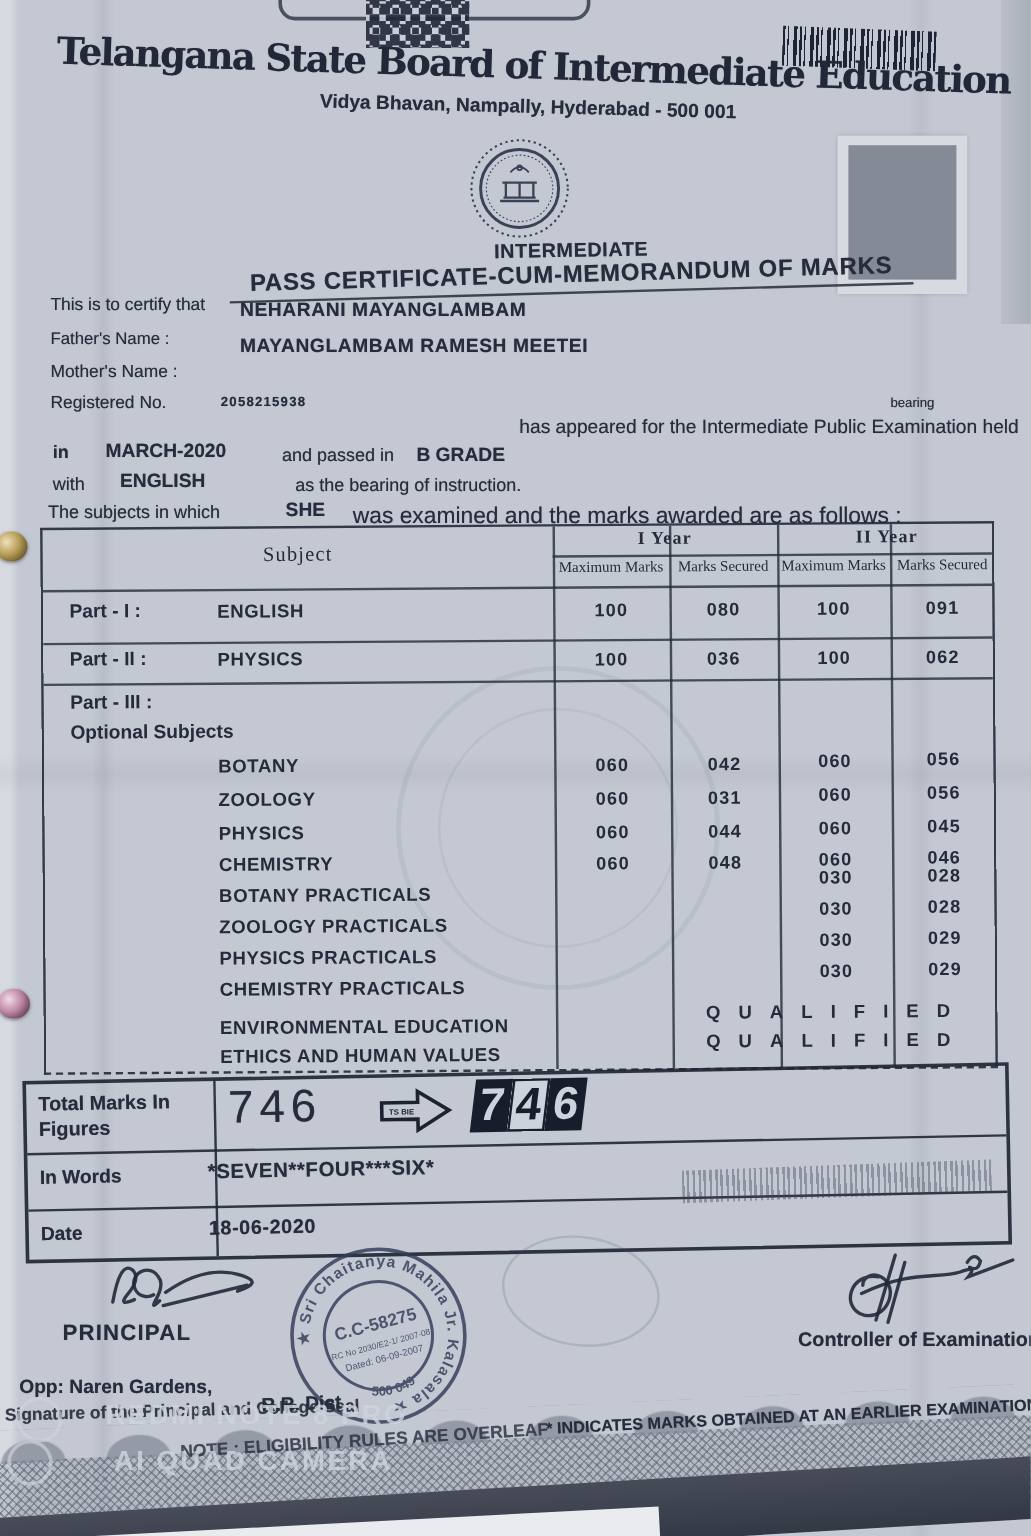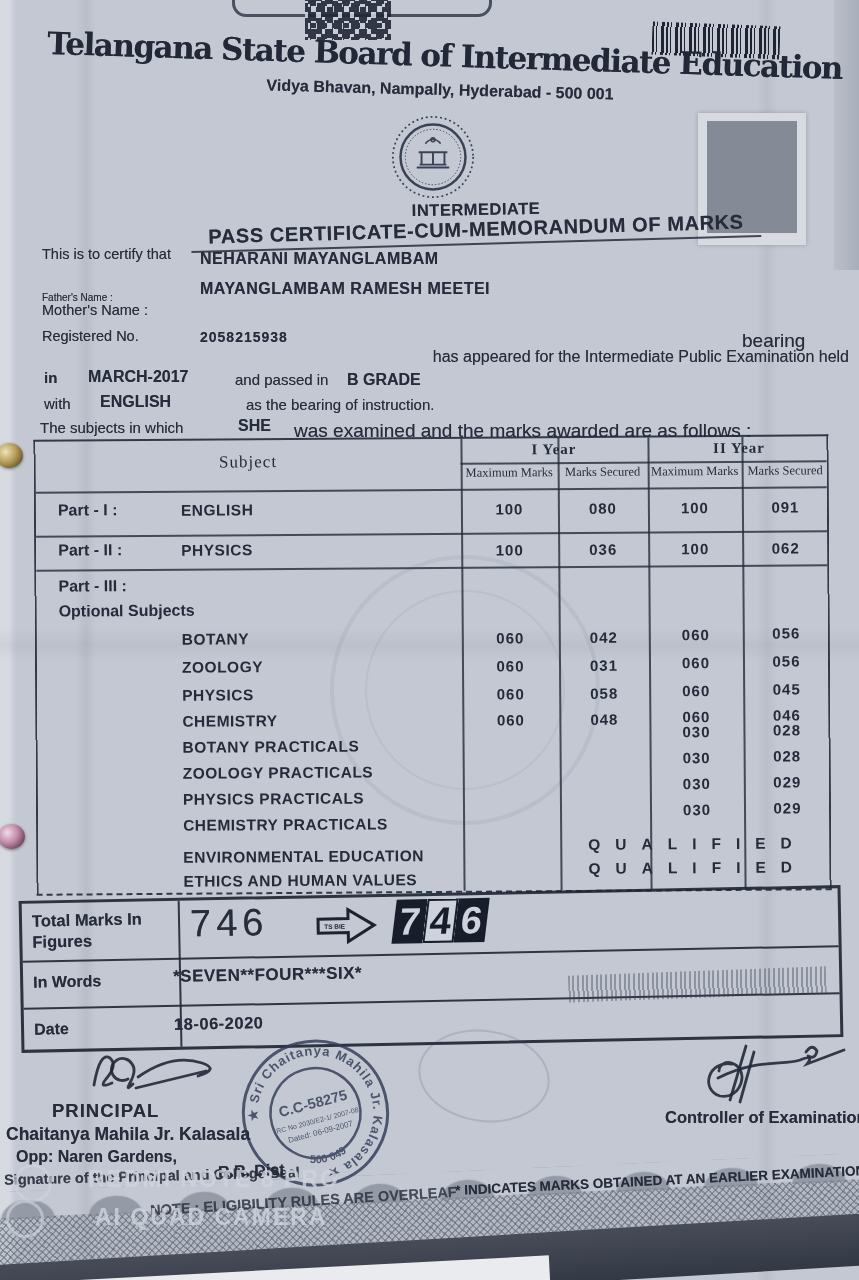--- a/index.html
+++ b/index.html
@@ -149,33 +149,33 @@
   <div class="abs photo">
     <div class="photo-inner"></div>
   </div>
 
   <div class="abs t b course-line ctr">INTERMEDIATE</div>
   <div class="abs t b pass-title ctr">PASS CERTIFICATE-CUM-MEMORANDUM OF MARKS</div>
 
   <div class="abs t" style="left:42px;top:246px;font-size:14.5px">This is to certify that</div>
   <div class="abs t b" style="left:200px;top:250px;font-size:16px;letter-spacing:.5px">NEHARANI MAYANGLAMBAM</div>
 
-  <div class="abs t" style="left:42px;top:292px;font-size:10px">Father's Name :</div>
+  <div class="abs t" style="left:42px;top:274px;font-size:14px">Father's Name :</div>
   <div class="abs t b" style="left:200px;top:280px;font-size:16px;letter-spacing:.5px">MAYANGLAMBAM RAMESH MEETEI</div>
 
   <div class="abs t" style="left:42px;top:302px;font-size:14.5px">Mother's Name :</div>
 
   <div class="abs t" style="left:42px;top:328px;font-size:14.5px">Registered No.</div>
-  <div class="abs t b" style="left:200px;top:329px;font-size:14px;letter-spacing:1px">2058215938</div>
-  <div class="abs t" style="left:742px;top:330px;font-size:19px">bearing</div>
+  <div class="abs t b" style="left:184px;top:329px;font-size:11px;letter-spacing:1px">2058215938</div>
+  <div class="abs t" style="left:742px;top:330px;font-size:11px">bearing</div>
 
   <div class="abs t" style="left:430px;top:348px;width:419px;text-align:right;font-size:16px">has appeared for the Intermediate Public Examination held</div>
 
   <div class="abs t b" style="left:44px;top:369px;font-size:15px">in</div>
-  <div class="abs t b" style="left:88px;top:368px;font-size:16px">MARCH-2017</div>
+  <div class="abs t b" style="left:88px;top:368px;font-size:16px">MARCH-2020</div>
   <div class="abs t" style="left:235px;top:371px;font-size:15px">and passed in</div>
   <div class="abs t b" style="left:347px;top:371px;font-size:16px">B GRADE</div>
 
   <div class="abs t" style="left:44px;top:395px;font-size:15px">with</div>
   <div class="abs t b" style="left:100px;top:393px;font-size:16px">ENGLISH</div>
   <div class="abs t" style="left:246px;top:396px;font-size:15px">as the bearing of instruction.</div>
 
   <div class="abs t" style="left:40px;top:419px;font-size:15px">The subjects in which</div>
   <div class="abs t b" style="left:238px;top:417px;font-size:16px">SHE</div>
   <div class="abs t" style="left:294px;top:420px;font-size:19px">was examined and the marks awarded are as follows :</div>
@@ -229,21 +229,21 @@
     <div>
       <span class="subj" style="top:218px">ZOOLOGY</span>
       <span class="cell c1" style="top:219px">060</span>
       <span class="cell c2" style="top:219px">031</span>
       <span class="cell c3" style="top:217px">060</span>
       <span class="cell c4" style="top:216px">056</span>
     </div>
     <div>
       <span class="subj" style="top:246px">PHYSICS</span>
       <span class="cell c1" style="top:247px">060</span>
-      <span class="cell c2" style="top:247px">058</span>
+      <span class="cell c2" style="top:247px">044</span>
       <span class="cell c3" style="top:245px">060</span>
       <span class="cell c4" style="top:244px">045</span>
     </div>
     <div>
       <span class="subj" style="top:272px">CHEMISTRY</span>
       <span class="cell c1" style="top:273px">060</span>
       <span class="cell c2" style="top:273px">048</span>
       <span class="cell c3" style="top:271px">060</span>
       <span class="cell c4" style="top:270px">046</span>
     </div>
@@ -309,21 +309,20 @@
   <div class="abs ghost-stamp"></div>
 
   <div class="abs" style="left:80px;top:1043px">
     <svg width="160" height="58" viewBox="0 0 160 58">
       <path class="sig" d="M14 42 Q20 8 30 15 Q38 22 26 36 Q18 46 32 40"></path>
       <path class="sig" d="M48 36 a11 11 0 1 1 4 -15 q5 6 -2 19 q-5 9 3 1"></path>
       <path class="sig" d="M58 34 Q92 10 122 20 Q140 26 118 33 M56 45 L126 28"></path>
     </svg>
   </div>
   <div class="abs t b ftr-note" style="left:52px;top:1100px;font-size:18.5px;letter-spacing:1px">PRINCIPAL</div>
-  <div class="abs t b ftr-note" style="left:6px;top:1124px;font-size:17.5px">Chaitanya Mahila Jr. Kalasala</div>
   <div class="abs t b ftr-note" style="left:16px;top:1148px;font-size:16px">Opp: Naren Gardens,</div>
   <div class="abs t b ftr-note" style="left:218px;top:1162px;font-size:16px;transform:rotate(-2deg)">R.R. Dist</div>
   <div class="abs t b ftr-note" style="left:4px;top:1168px;font-size:14.5px;transform:rotate(-1.5deg);opacity:.9">Signature of the Principal and College Seal</div>
 
   <div class="abs" style="left:231px;top:1028px;z-index:20;transform:rotate(-15deg)">
     <svg width="170" height="170" viewBox="0 0 170 170" style="opacity:.82">
       <defs>
         <path id="arcTop" d="M85 85 m-58 0 a58 58 0 1 1 116 0 a58 58 0 1 1 -116 0"></path>
         <path id="arcBot" d="M85 85 m-50 0 a50 50 0 1 0 100 0"></path>
       </defs>

